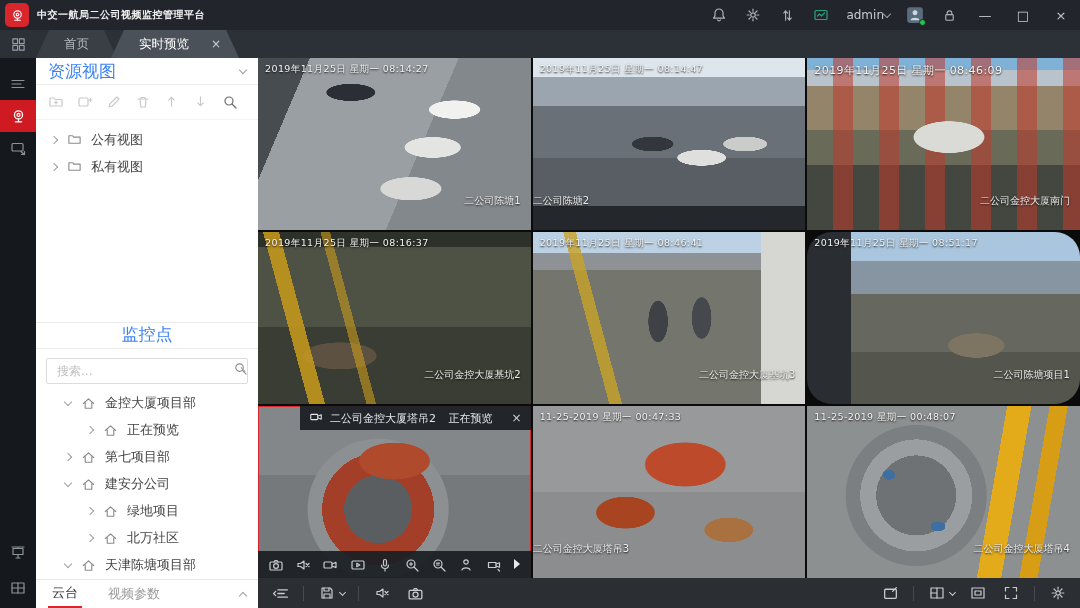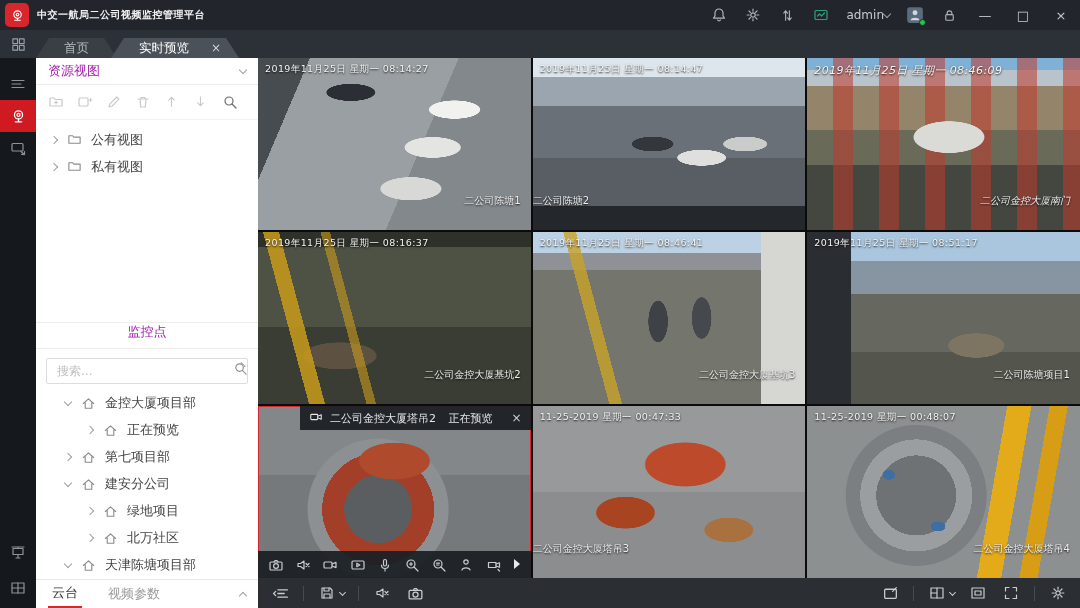--- a/index.html
+++ b/index.html
@@ -14,36 +14,36 @@
   .tb-right{margin-left:auto;display:flex;align-items:center;gap:16px;color:#aeb4ba;}
   .tb-ic{width:18px;height:18px;display:flex;align-items:center;justify-content:center;cursor:pointer;}
   .tb-user{color:#c6cbd0;font-size:12px;display:flex;align-items:center;cursor:pointer;}
   .avatar{position:relative;width:18px;height:18px;}
   .dot{position:absolute;right:-2px;bottom:-2px;width:7px;height:7px;border-radius:50%;background:#27c24c;border:1px solid #22262c;}
   .winctl{font-size:13px;color:#c6cbd0;width:22px;text-align:center;cursor:pointer;}
 
   
   .tabbar{height:28px;background:#2c3138;display:flex;align-items:flex-end;flex:0 0 28px;}
   .tab-appsbox{width:36px;display:flex;align-items:center;justify-content:center;color:#9aa0a7;height:28px;cursor:pointer;}
-  .tab{height:20px;display:flex;align-items:center;padding:0 28px;font-size:12.5px;clip-path:polygon(13px 0,calc(100% - 13px) 0,100% 100%,0 100%);cursor:pointer;}
+  .tab{height:28px;display:flex;align-items:center;padding:0 28px;font-size:12.5px;clip-path:polygon(13px 0,calc(100% - 13px) 0,100% 100%,0 100%);cursor:pointer;}
   .tab.inactive{background:#3a3f46;color:#b3b9bf;}
   .tab.active{background:#4b5158;color:#fff;margin-left:-6px;padding-right:18px;}
   .tabclose{margin-left:22px;color:#cfd3d7;font-size:12px;cursor:pointer;}
 
   
   .main{flex:1;display:flex;min-height:0;}
   .strip{width:36px;background:#15181d;display:flex;flex-direction:column;align-items:center;padding-top:10px;flex:0 0 36px;}
   .strip .s-ic{width:36px;height:32px;display:flex;align-items:center;justify-content:center;color:#8d939a;cursor:pointer;}
   .strip .s-ic.active{background:#d01a22;color:#fff;}
   .strip .grow{flex:1;}
   .strip .s-ic.bottom{margin-bottom:4px;}
 
   
   .sidebar{width:222px;background:#fff;display:flex;flex-direction:column;flex:0 0 222px;min-height:0;}
-  .panelhead{height:27px;flex:0 0 27px;display:flex;align-items:center;padding:0 12px;border-bottom:1px solid #ececec;color:#a21caf;font-size:13px;gap:26px;}
+  .panelhead{height:27px;flex:0 0 27px;display:flex;align-items:center;padding:0 12px;border-bottom:1px solid #ececec;color:#3b82f6;font-size:17px;gap:26px;}
   .chev{display:inline-block;width:6px;height:6px;border-right:1.4px solid #9aa0a7;border-bottom:1.4px solid #9aa0a7;}
   .chev.down{transform:rotate(45deg);margin-top:-3px;}
   .chev.up{transform:rotate(-135deg);margin-top:3px;}
   .chev.right{transform:rotate(-45deg);}
   .ph-chev{margin-left:auto;cursor:pointer;}
   .tools{display:flex;align-items:center;gap:13px;padding:9px 12px;color:#c9c9c9;border-bottom:1px solid #f4f4f4;}
   .tool{width:16px;height:16px;cursor:pointer;}
   .tool.dark{color:#6d6d6d;}
   .rtree{padding:6px 0;flex:1;}
   .titem{height:27px;display:flex;align-items:center;gap:9px;font-size:13px;color:#444;cursor:pointer;}
@@ -95,35 +95,35 @@
     radial-gradient(40px 14px at 34% 20%,#2b2f35 0 60%,transparent 62%),
     linear-gradient(113deg,#474c51 0 15%,#999fa2 15% 58%,#83888c 58% 100%);}
   .s2{background:
     radial-gradient(40px 13px at 62% 58%,#dfe0de 0 60%,transparent 62%),
     radial-gradient(36px 12px at 78% 50%,#caccca 0 60%,transparent 62%),
     radial-gradient(34px 12px at 44% 50%,#33373c 0 60%,transparent 62%),
     linear-gradient(180deg,#dde6ec 0 11%,#9aa5b0 11% 28%,#6a7077 28% 58%,#585e64 58% 86%,#24272b 86% 100%);}
   .s3{background:
     radial-gradient(58px 26px at 52% 46%,#dadad6 0 60%,transparent 62%),
     repeating-linear-gradient(90deg,transparent 0 26px,rgba(192,57,43,.55) 26px 46px),
-    linear-gradient(180deg,#7fb0d6 0 7%,#b9c3cc 7% 16%,#93846a 16% 42%,#6a6a58 42% 62%,#43473f 62% 100%); font-style: italic;}
+    linear-gradient(180deg,#7fb0d6 0 7%,#b9c3cc 7% 16%,#93846a 16% 42%,#6a6a58 42% 62%,#43473f 62% 100%);}
   .s4{background:
     linear-gradient(75deg,transparent 0 16%,rgba(201,154,27,.85) 16% 21%,transparent 21% 34%,rgba(201,154,27,.6) 34% 37%,transparent 37%),
     radial-gradient(60px 22px at 30% 72%,#5d5142 0 60%,transparent 62%),
     linear-gradient(180deg,#2e3129 0 9%,#4d5245 9% 55%,#3a3d33 55% 100%);}
   .s5{background:
     radial-gradient(16px 34px at 46% 52%,#3e4146 0 60%,transparent 62%),
     radial-gradient(16px 34px at 62% 50%,#45484d 0 60%,transparent 62%),
     linear-gradient(90deg,transparent 0 84%,#d6d7d2 84% 100%),
     linear-gradient(75deg,transparent 0 24%,rgba(201,162,39,.8) 24% 28%,transparent 28%),
     linear-gradient(180deg,#bcd2e4 0 12%,#8e9297 12% 22%,#74766d 22% 100%);}
   .s6{background:
     radial-gradient(46px 20px at 62% 66%,#7d7461 0 60%,transparent 62%),
     linear-gradient(90deg,#2a2e33 0 16%,transparent 16%),
-    linear-gradient(180deg,#a9c6de 0 17%,#8795a2 17% 36%,#66685f 36% 70%,#54564e 70% 100%);}
+    linear-gradient(180deg,#a9c6de 0 17%,#8795a2 17% 36%,#66685f 36% 70%,#54564e 70% 100%); border-radius: 25px;}
   .s7{background:
     radial-gradient(58px 30px at 50% 32%,#b04a2c 0 60%,transparent 62%),
     radial-gradient(circle at 44% 60%,#5b5e61 0 34px,#a33f28 34px 56px,#8d9093 56px 70px,transparent 71px),
     linear-gradient(180deg,#84878a 0 40%,#76797c 40% 100%);}
   .s8{background:
     radial-gradient(66px 36px at 56% 34%,#bd4a2a 0 60%,transparent 62%),
     radial-gradient(48px 26px at 34% 62%,#a8441f 0 60%,transparent 62%),
     radial-gradient(40px 20px at 72% 72%,#a8713f 0 60%,transparent 62%),
     linear-gradient(180deg,#97999a 0 50%,#8b8d8e 50% 100%);}
   .s9{background:

